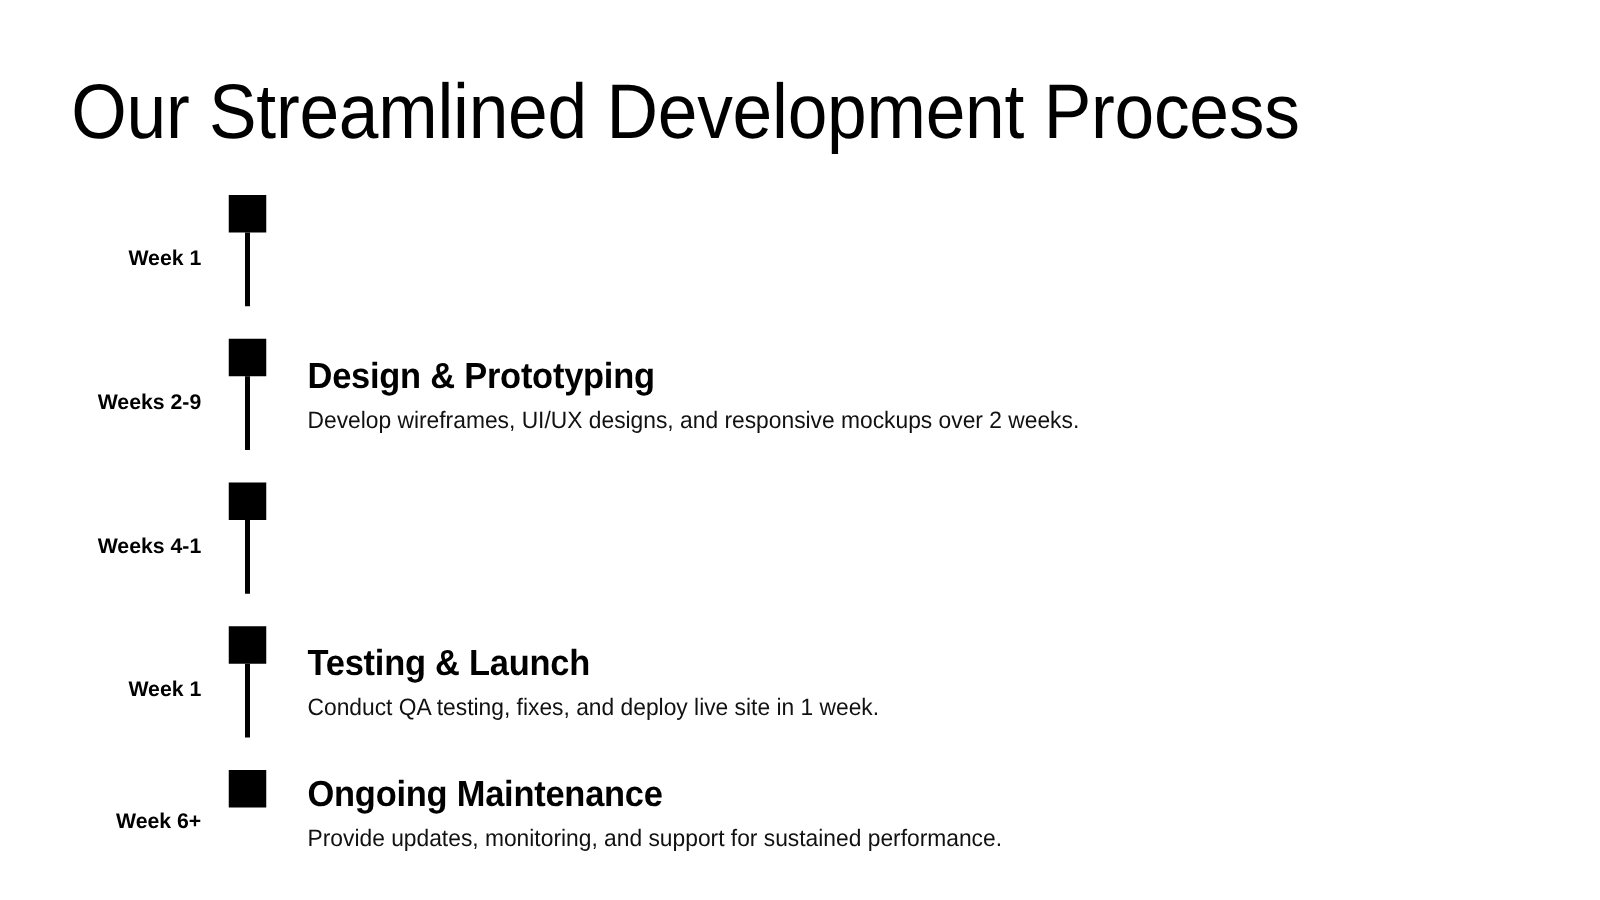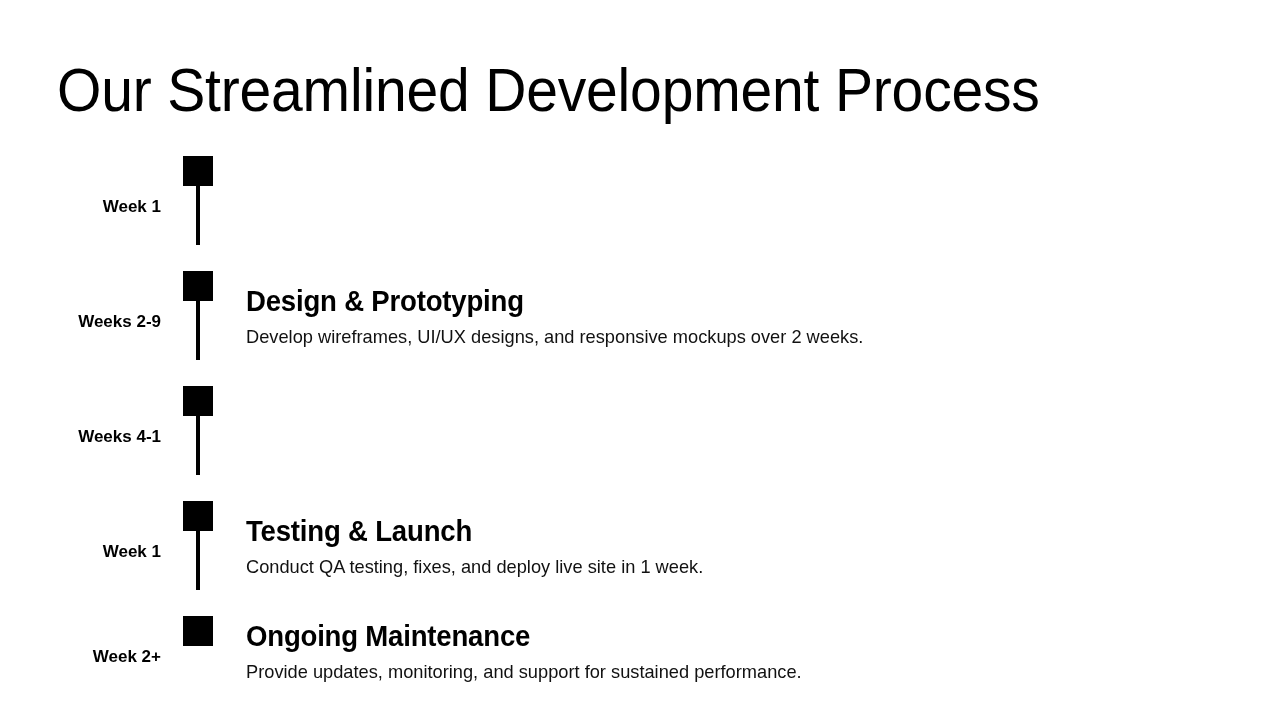--- a/index.html
+++ b/index.html
@@ -171,21 +171,21 @@
         <div class="marker-square"></div>
         <div class="connector-line"></div>
       </div>
       <div class="content-col">
         <div class="item-heading">Testing &amp; Launch</div>
         <div class="item-desc">Conduct QA testing, fixes, and deploy live site in 1 week.</div>
       </div>
     </div>
 
     <div class="timeline-row last">
-      <div class="week-label">Week 2+</div>
+      <div class="week-label">Week 6+</div>
       <div class="marker-col">
         <div class="marker-square"></div>
 
       </div>
       <div class="content-col">
         <div class="item-heading">Ongoing Maintenance</div>
         <div class="item-desc">Provide updates, monitoring, and support for sustained performance.</div>
       </div>
     </div>
 

